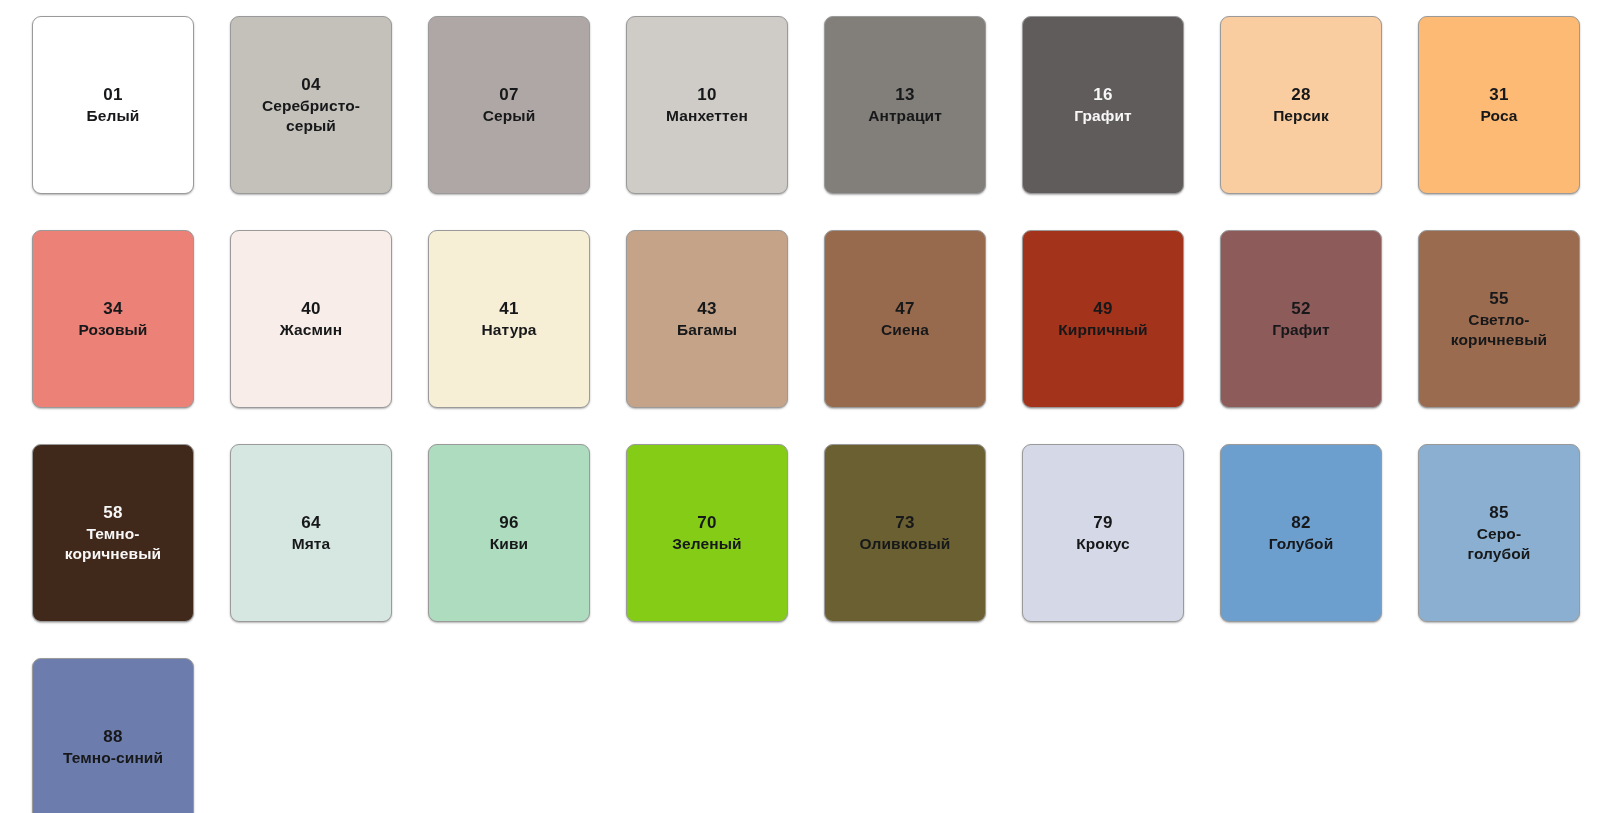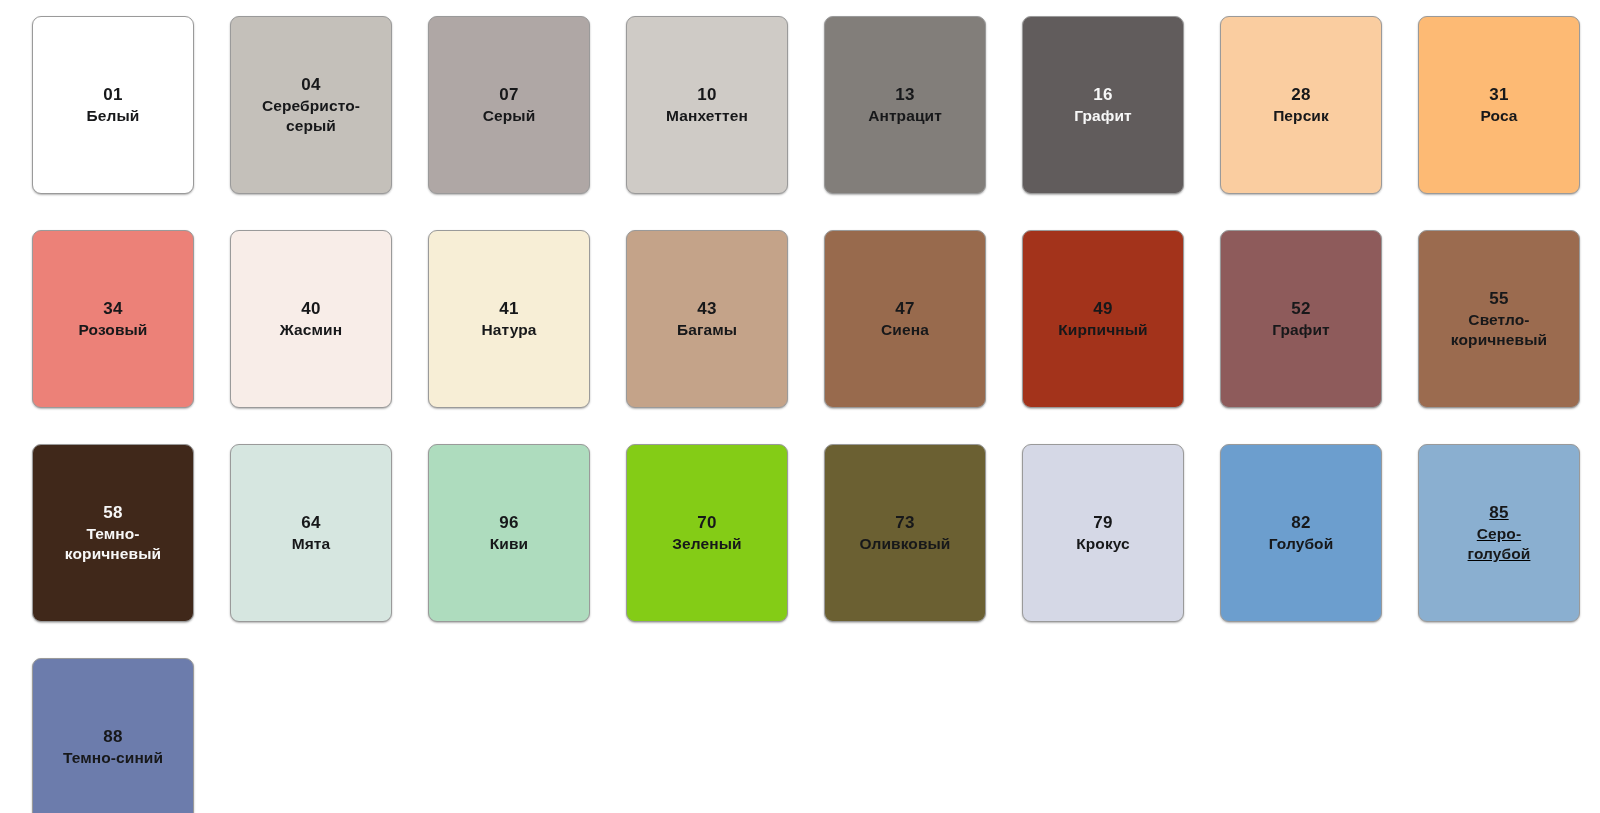--- a/index.html
+++ b/index.html
@@ -158,21 +158,21 @@
       <div class="swatch-label">Оливковый</div>
     </div>
     <div class="swatch dark-text" style="background: rgb(213, 216, 230); border-color: rgb(154, 154, 154);">
       <div class="swatch-code">79</div>
       <div class="swatch-label">Крокус</div>
     </div>
     <div class="swatch dark-text" style="background: rgb(108, 158, 206); border-color: rgb(154, 154, 154);">
       <div class="swatch-code">82</div>
       <div class="swatch-label">Голубой</div>
     </div>
-    <div class="swatch dark-text" style="background: rgb(138, 175, 208); border-color: rgb(154, 154, 154); text-decoration: underline;">
+    <div class="swatch dark-text" style="background: rgb(138, 175, 208); border-color: rgb(154, 154, 154);">
       <div class="swatch-code">85</div>
       <div class="swatch-label">Серо-
 голубой</div>
     </div>
     <div class="swatch dark-text" style="background: rgb(108, 124, 172); border-color: rgb(154, 154, 154);">
       <div class="swatch-code">88</div>
       <div class="swatch-label">Темно-синий</div>
     </div>
   </div>
 

